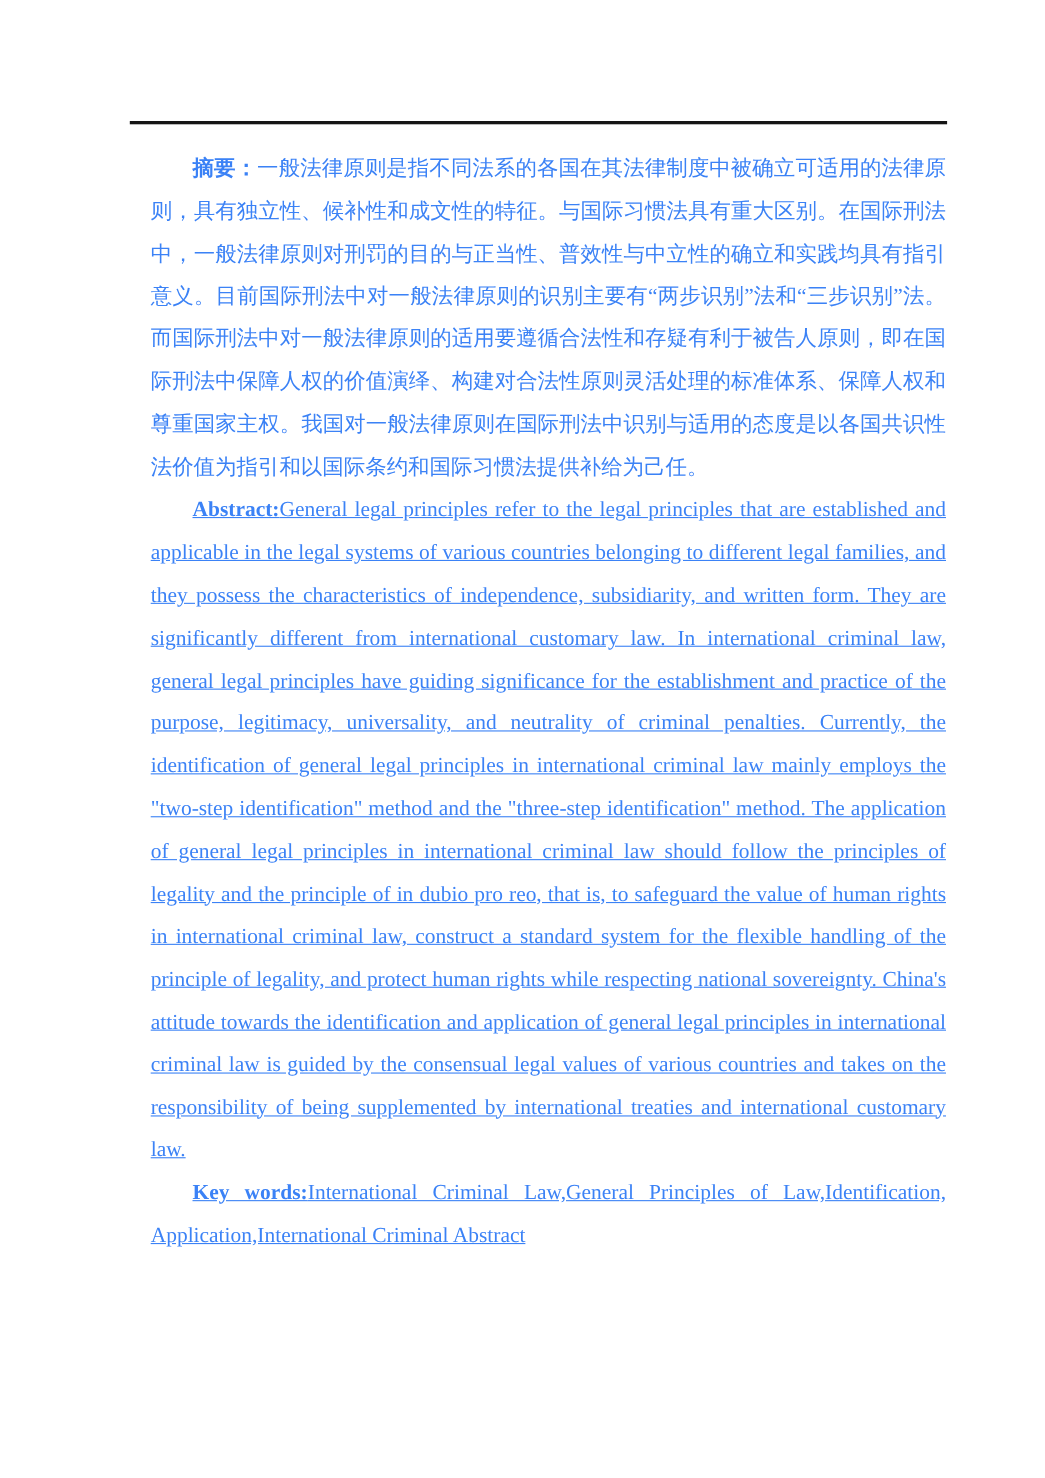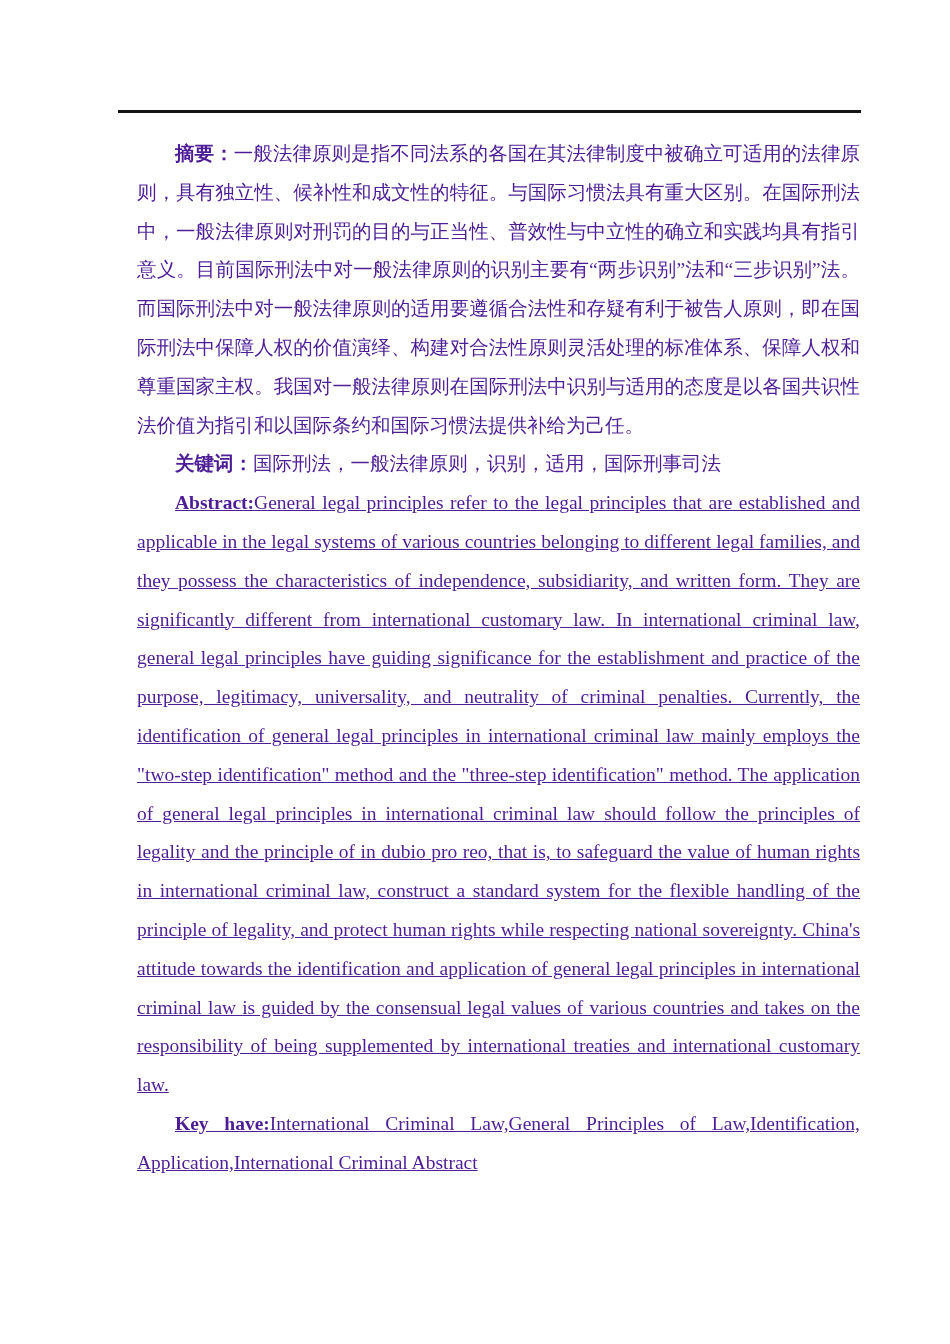--- a/index.html
+++ b/index.html
@@ -5,21 +5,21 @@
   html, body {
     margin: 0;
     padding: 0;
     background: #ffffff;
   }
   .page {
     position: relative;
     width: 864px;
     height: 1344px;
     background: #ffffff;
-    color: #4c1d95;
+    color: #3b82f6;
     font-family: "Liberation Serif", "DejaVu Serif", serif;
     overflow: hidden;
     padding-left: 32px;
   }
   .top-rule {
     position: absolute;
     left: 118px;
     top: 110px;
     width: 743px;
     height: 3px;
@@ -58,21 +58,20 @@
 <body>
 
 <div class="page">
 
   <div class="top-rule"></div>
 
   <div class="content">
 
     <p class="para zh" lang="zh"><b>摘要：</b><span>一般法律原则是指不同法系的各国在其法律制度中被确立可适用的法律原则，具有独立性、候补性和成文性的特征。与国际习惯法具有重大区别。在国际刑法中，一般法律原则对刑罚的目的与正当性、普效性与中立性的确立和实践均具有指引意义。目前国际刑法中对一般法律原则的识别主要有“两步识别”法和“三步识别”法。而国际刑法中对一般法律原则的适用要遵循合法性和存疑有利于被告人原则，即在国际刑法中保障人权的价值演绎、构建对合法性原则灵活处理的标准体系、保障人权和尊重国家主权。我国对一般法律原则在国际刑法中识别与适用的态度是以各国共识性法价值为指引和以国际条约和国际习惯法提供补给为己任。</span></p>
 
-    <p class="para zh" lang="zh"><b>关键词：</b><span>国际刑法，一般法律原则，识别，适用，国际刑事司法</span></p>
 
     <p class="para en en-abstract" lang="en"><b>Abstract:</b><span>General legal principles refer to the legal principles that are established and applicable in the legal systems of various countries belonging to different legal families, and they possess the characteristics of independence, subsidiarity, and written form. They are significantly different from international customary law. In international criminal law, general legal principles have guiding significance for the establishment and practice of the purpose, legitimacy, universality, and neutrality of criminal penalties. Currently, the identification of general legal principles in international criminal law mainly employs the "two-step identification" method and the "three-step identification" method. The application of general legal principles in international criminal law should follow the principles of legality and the principle of in dubio pro reo, that is, to safeguard the value of human rights in international criminal law, construct a standard system for the flexible handling of the principle of legality, and protect human rights while respecting national sovereignty. China's attitude towards the identification and application of general legal principles in international criminal law is guided by the consensual legal values of various countries and takes on the responsibility of being supplemented by international treaties and international customary law.</span></p>
 
-    <p class="para en" lang="en"><b>Key have:</b><span>International Criminal Law,General Principles of Law,Identification, Application,International Criminal Abstract</span></p>
+    <p class="para en" lang="en"><b>Key words:</b><span>International Criminal Law,General Principles of Law,Identification, Application,International Criminal Abstract</span></p>
 
   </div>
 
 </div>
 
 </body></html>

